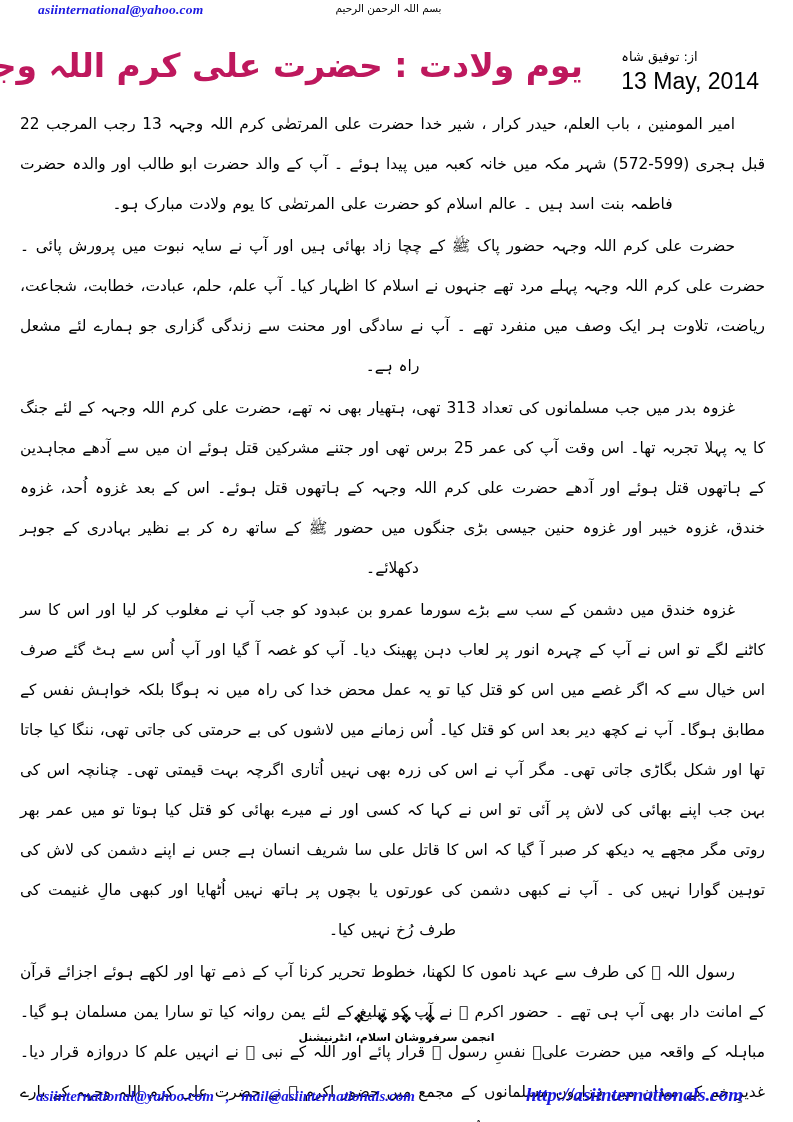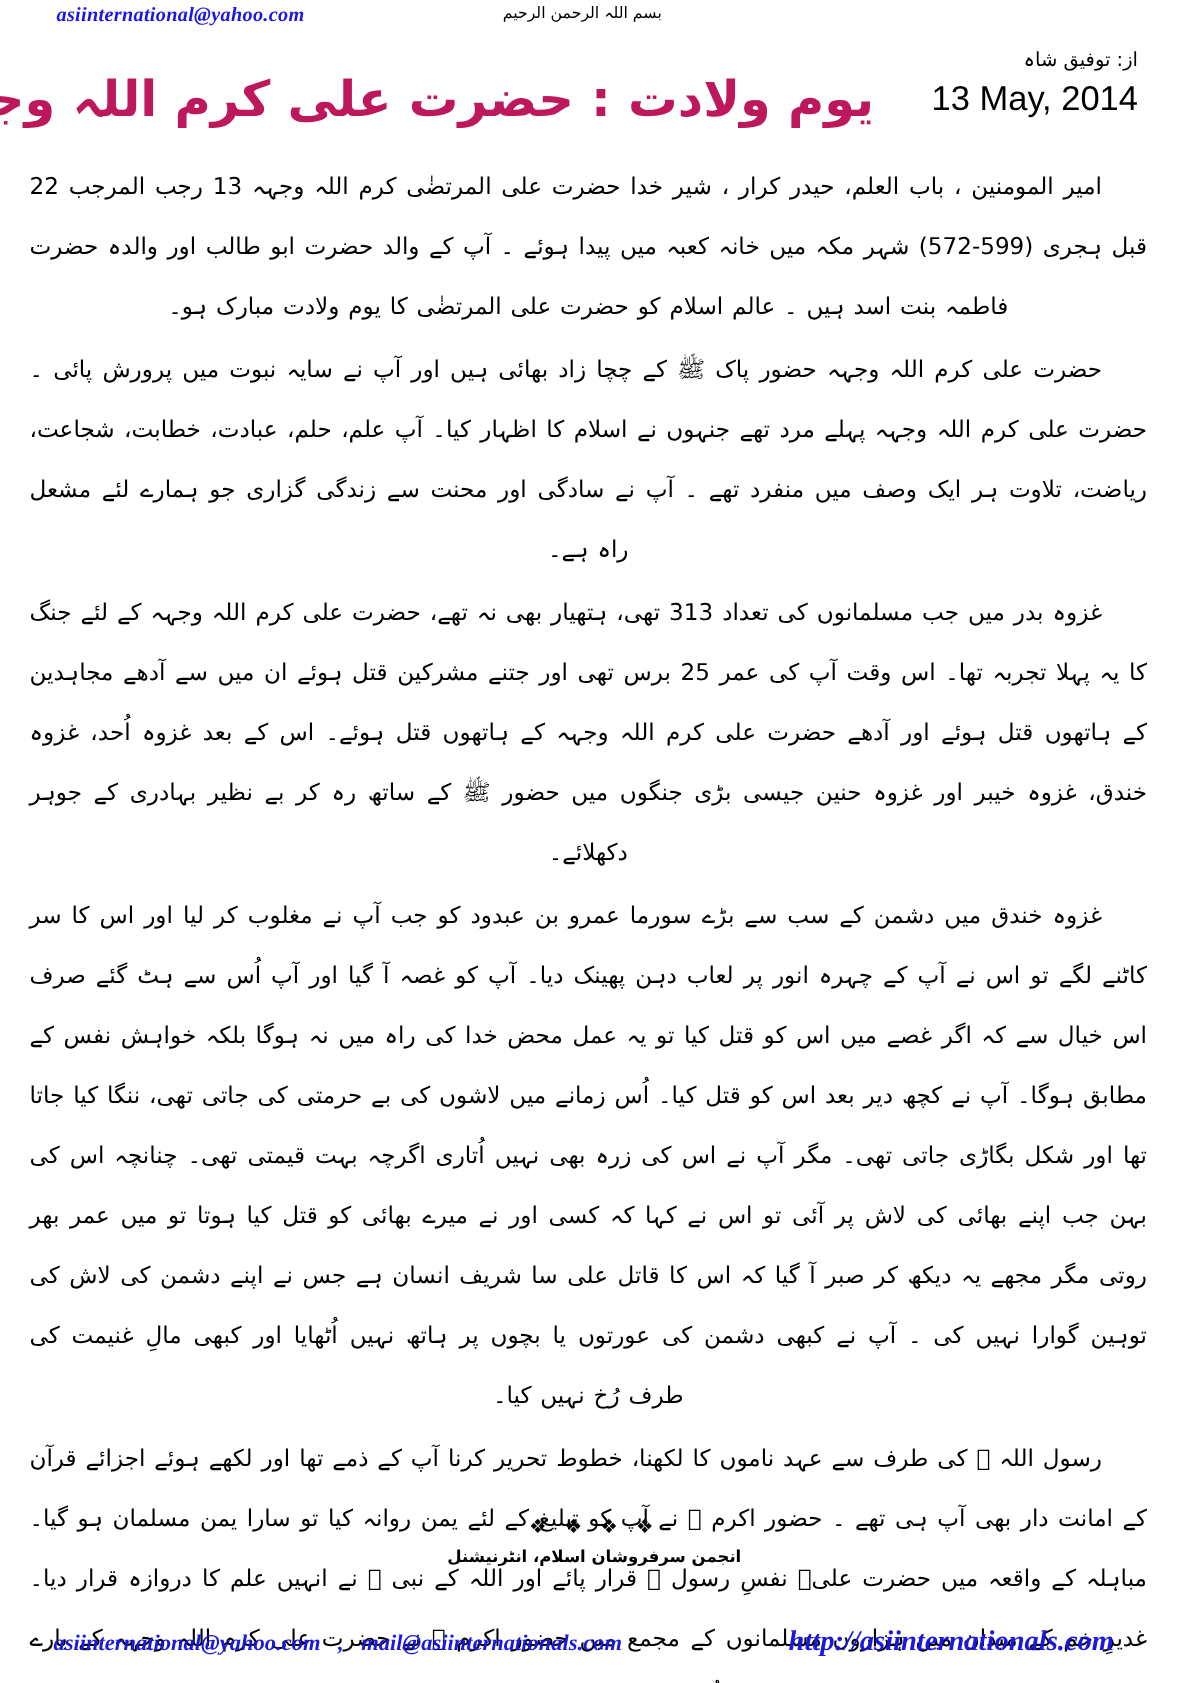--- a/index.html
+++ b/index.html
@@ -41,23 +41,23 @@
     left: 0;
     right: 16px;
     text-align: center;
     color: #000;
     font-family: "DejaVu Sans", sans-serif;
     font-size: 10.5px;
     direction: rtl;
   }
   .byline {
     position: absolute;
-    top: 34px;
+    top: 50px;
     right: 34px;
-    text-align: right;
+    text-align: left;
     direction: rtl;
   }
   .byline .author {
     display: block;
     font-family: "DejaVu Sans", sans-serif;
     font-size: 13px;
     color: #000;
     line-height: 1.15;
     white-space: nowrap;
   }

